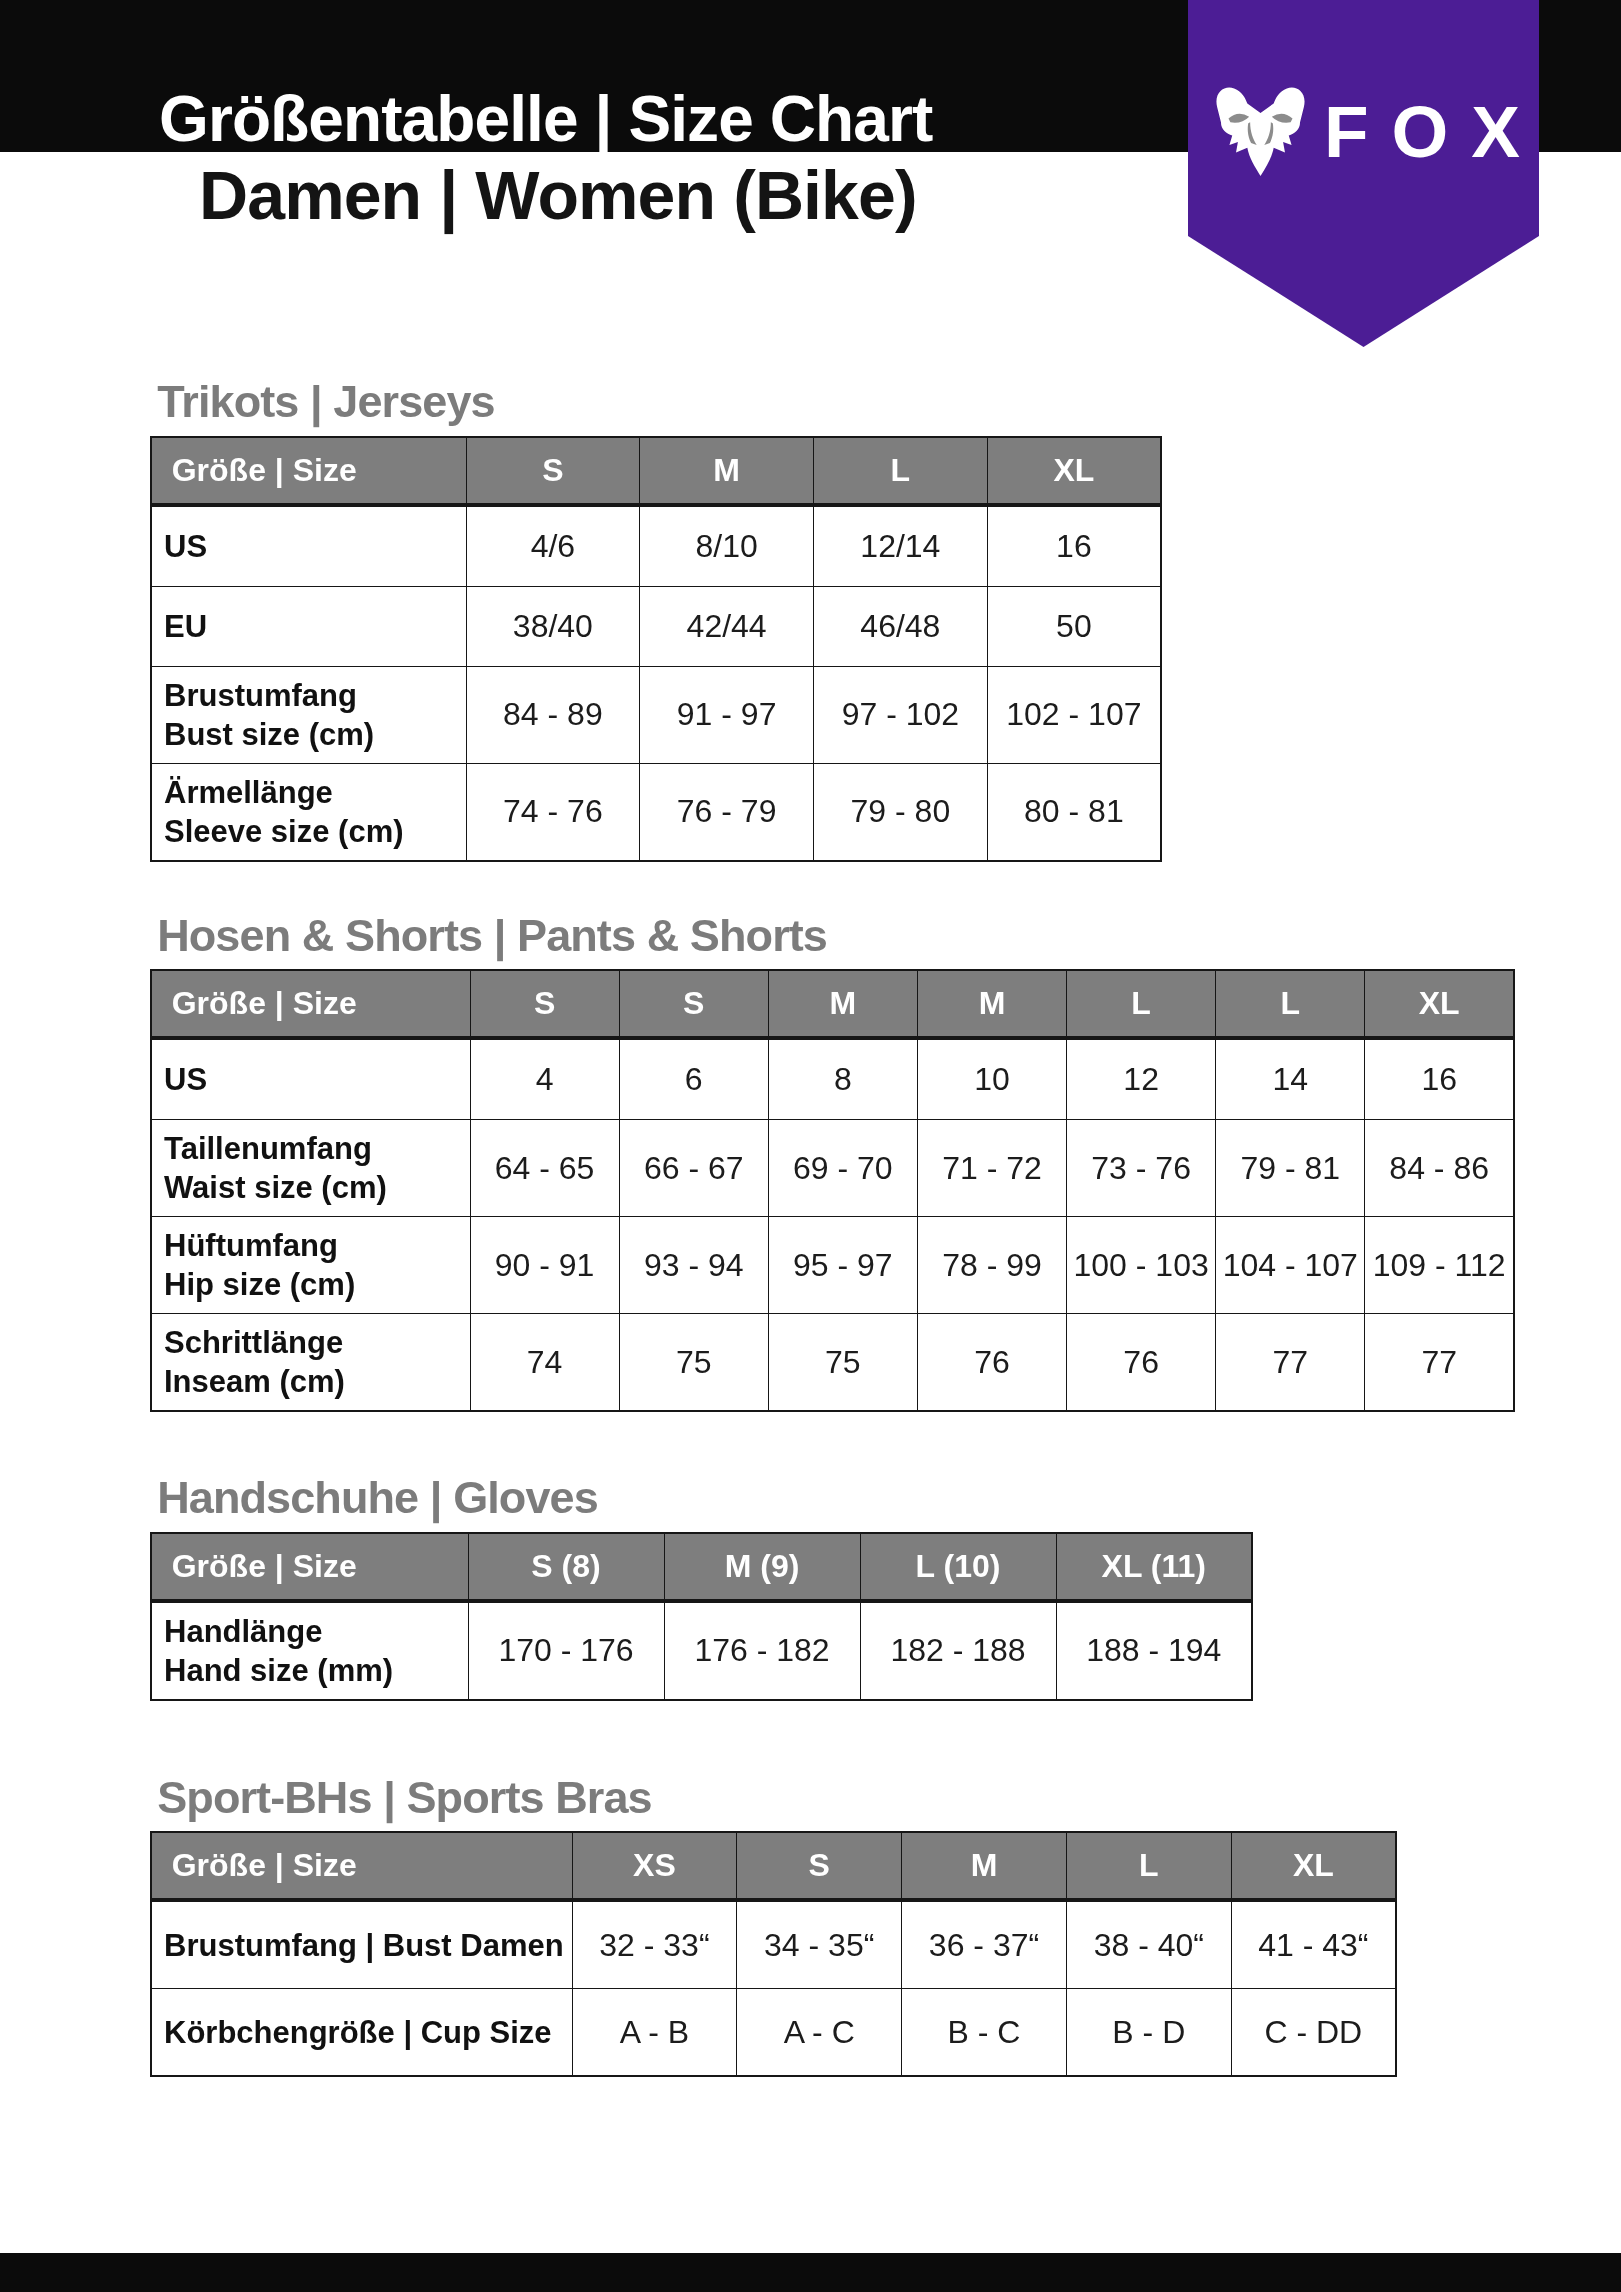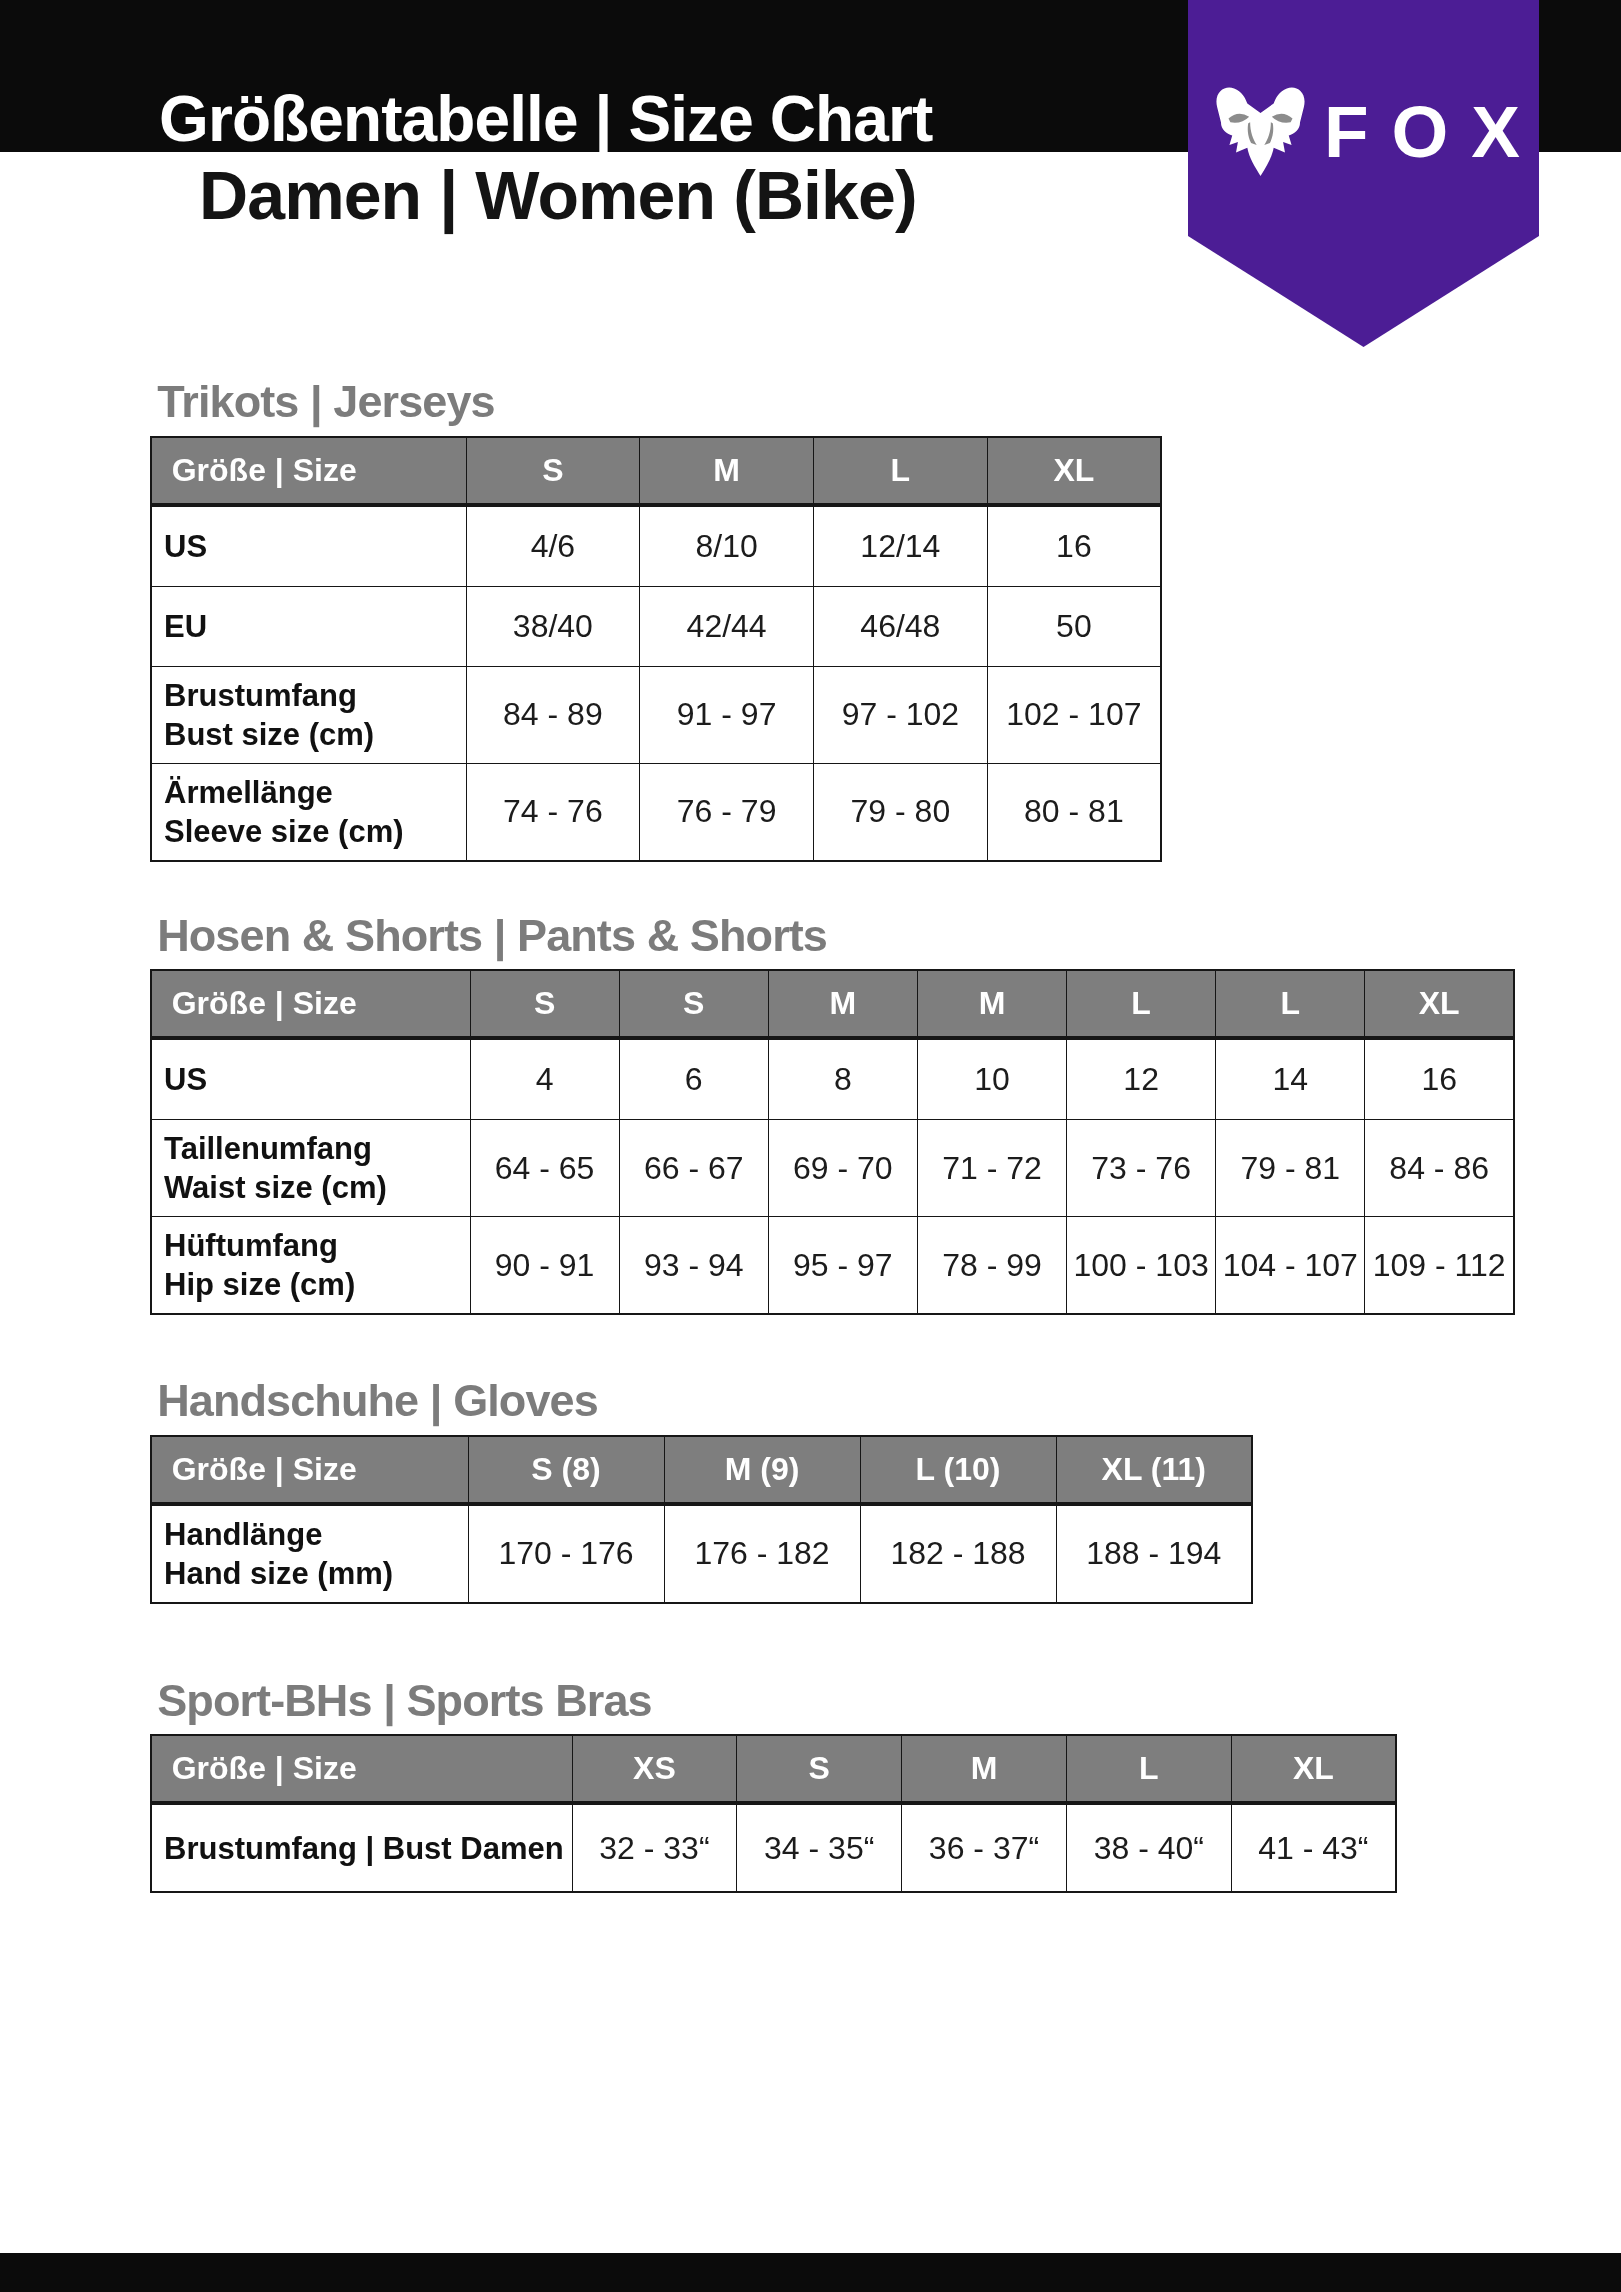--- a/index.html
+++ b/index.html
@@ -193,20 +193,33 @@
               <div class="label-line">Hip size (cm)</div>
             </td>
             <td class="value-cell">90 - 91</td>
             <td class="value-cell">93 - 94</td>
             <td class="value-cell">95 - 97</td>
             <td class="value-cell">78 - 99</td>
             <td class="value-cell">100 - 103</td>
             <td class="value-cell">104 - 107</td>
             <td class="value-cell">109 - 112</td>
           </tr>
+          <tr class="body-row">
+            <td class="label-cell">
+              <div class="label-line">Schrittlänge</div>
+              <div class="label-line">Inseam (cm)</div>
+            </td>
+            <td class="value-cell">74</td>
+            <td class="value-cell">75</td>
+            <td class="value-cell">75</td>
+            <td class="value-cell">76</td>
+            <td class="value-cell">76</td>
+            <td class="value-cell">77</td>
+            <td class="value-cell">77</td>
+          </tr>
         </tbody>
       </table>
     </section>
     <section class="section sec-gloves">
       <h3 class="section-heading">Handschuhe | Gloves</h3>
       <table class="chart table-gloves">
         <colgroup>
           <col class="label-col">
           <col class="data-col">
           <col class="data-col">
@@ -261,19 +274,29 @@
           <tr class="body-row">
             <td class="label-cell">
               <div class="label-line">Brustumfang | Bust Damen</div>
             </td>
             <td class="value-cell">32 - 33“</td>
             <td class="value-cell">34 - 35“</td>
             <td class="value-cell">36 - 37“</td>
             <td class="value-cell">38 - 40“</td>
             <td class="value-cell">41 - 43“</td>
           </tr>
+          <tr class="body-row">
+            <td class="label-cell">
+              <div class="label-line">Körbchengröße | Cup Size</div>
+            </td>
+            <td class="value-cell">A - B</td>
+            <td class="value-cell">A - C</td>
+            <td class="value-cell">B - C</td>
+            <td class="value-cell">B - D</td>
+            <td class="value-cell">C - DD</td>
+          </tr>
         </tbody>
       </table>
     </section>
   </main>
 
 <div class="bottombar"></div>
 
 
 </body></html>

